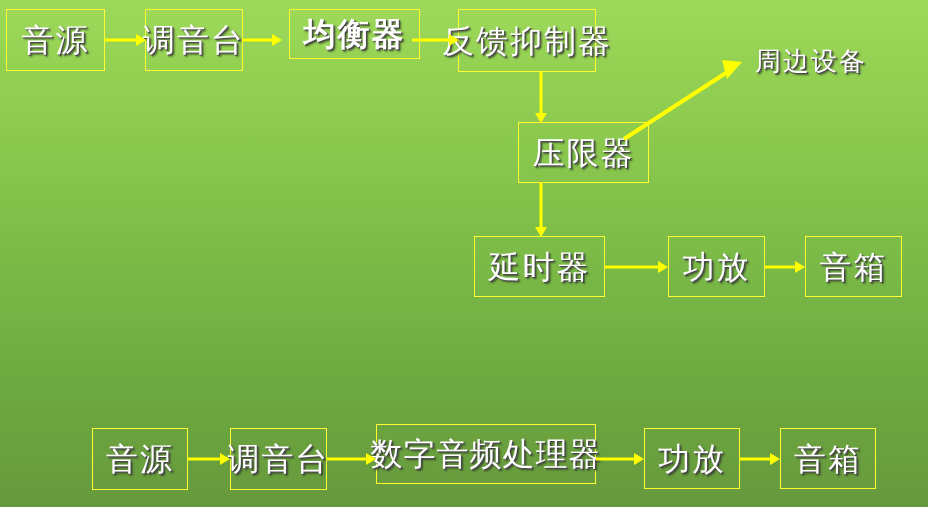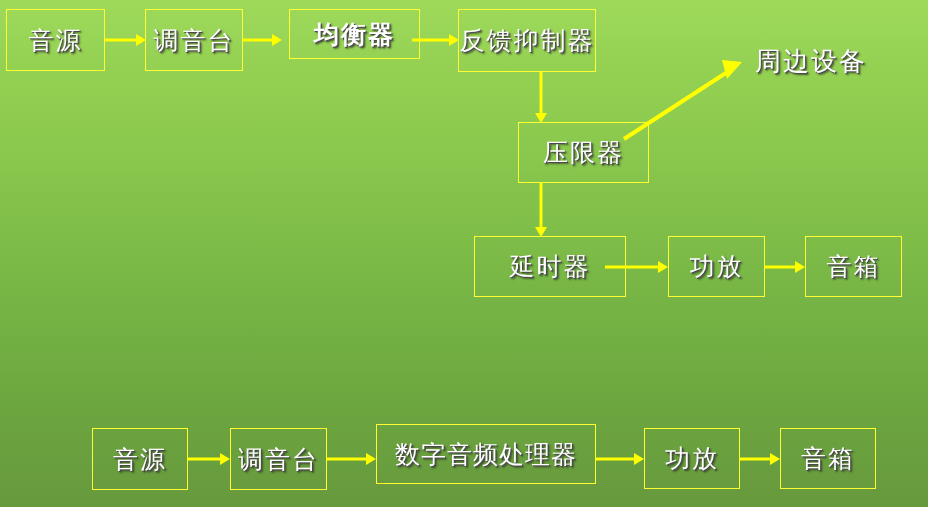--- a/index.html
+++ b/index.html
@@ -32,21 +32,21 @@
     position: absolute;
     box-sizing: border-box;
     border: 1px solid #ffff33;
     display: flex;
     align-items: center;
     justify-content: center;
     background: transparent;
   }
   .node .label {
     color: #ffffff;
-    font-size: 25px;
+    font-size: 32px;
     line-height: 1;
     letter-spacing: 2px;
     white-space: nowrap;
     text-shadow:
        1px 1px 0 #4a4a4a,
        2px 2px 2px rgba(40,40,40,.75);
   }
   .node .label.tight { letter-spacing: 1px; }
 
   
@@ -86,21 +86,21 @@
   </div>
 
   <div class="node" style="left:458px; top:9px; width:138px; height:63px;">
     <span class="label">反馈抑制器</span>
   </div>
 
   <div class="node" style="left:474px; top:122px; width:131px; height:61px;margin-left:44px;">
     <span class="label">压限器</span>
   </div>
 
-  <div class="node" style="left:474px; top:236px; width:152px; height:61px;">
+  <div class="node" style="left:474px; top:236px; width:131px; height:61px;">
     <span class="label">延时器</span>
   </div>
 
   <div class="node" style="left:668px; top:236px; width:97px; height:61px;">
     <span class="label">功放</span>
   </div>
 
   <div class="node" style="left:805px; top:236px; width:97px; height:61px;">
     <span class="label">音箱</span>
   </div>

